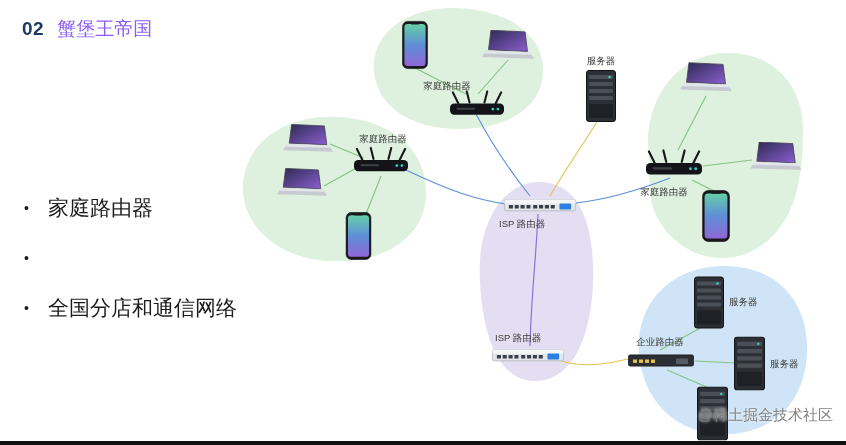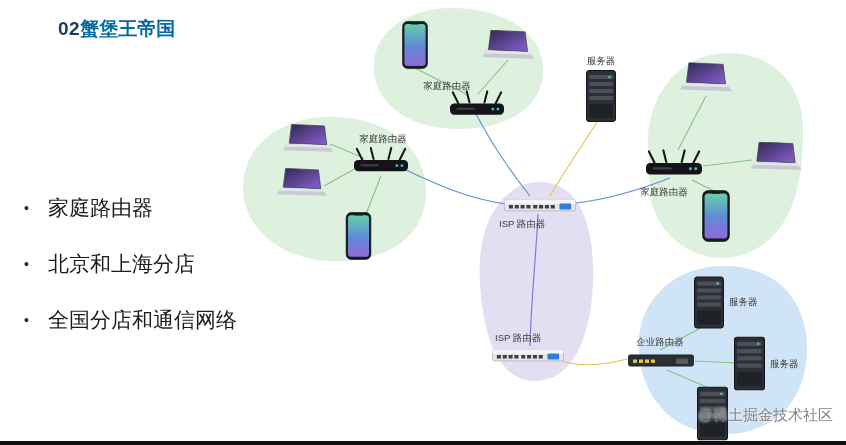--- a/index.html
+++ b/index.html
@@ -1,22 +1,22 @@
 <!DOCTYPE html>
 <html><head>
 <meta charset="utf-8">
 <style>
   * { margin:0; padding:0; box-sizing:border-box; }
   html,body { width:846px; height:445px; }
   body { font-family:"Liberation Sans",sans-serif; background:#ffffff; overflow:hidden; }
   .slide { position:relative; width:846px; height:445px; background:#ffffff; overflow:hidden; }
   .diagram { position:absolute; left:0; top:0; z-index:1; }
-  .header { position:absolute; top:16px; left:22px; display:flex; align-items:baseline; z-index:2;margin-left:36px; }
+  .header { position:absolute; top:16px; left:22px; display:flex; align-items:baseline; gap:13px; z-index:2; }
   .num { font-size:19px; font-weight:bold; color:#1f3a62; letter-spacing:.5px; }
-  .title { font-size:19px; font-weight:bold; color:#0369a1; }
+  .title { font-size:19px; font-weight:normal; color:#8b5cf6; }
   .heading { position:absolute; top:86px; left:20px; font-size:31px; font-weight:bold; color:#141414; z-index:2; }
   .bullets { position:absolute; top:194px; left:24px; list-style:none; z-index:2; }
   .bullets li { display:flex; align-items:center; margin-bottom:28px; font-size:21px; color:#1c1c1c; white-space:nowrap; }
   .bullets .dot { font-size:14px; margin-right:19px; color:#1c1c1c; }
   .watermark { position:absolute; right:13px; bottom:20px; font-size:15px; color:rgba(122,122,122,.95);
                text-shadow:0 0 3px rgba(255,255,255,.9); z-index:3;padding-left:36px; }
   .bottom-bar { position:absolute; left:0; bottom:0; width:100%; height:4px; background:#101010; z-index:4; }
   svg text { font-family:"Liberation Sans",sans-serif; font-size:9.5px; fill:#3c3c3c; }
 </style>
 </head>
@@ -175,21 +175,20 @@
   </div>
 
 
   <ul class="bullets">
     <li>
       <span class="dot">•</span>
       <span>家庭路由器</span>
     </li>
     <li>
       <span class="dot">•</span>
-      <span>北京和上海分店</span>
     </li>
     <li>
       <span class="dot">•</span>
       <span>全国分店和通信网络</span>
     </li>
   </ul>
 
   <div class="watermark">@稀土掘金技术社区</div>
   <div class="bottom-bar"></div>
 </div>

